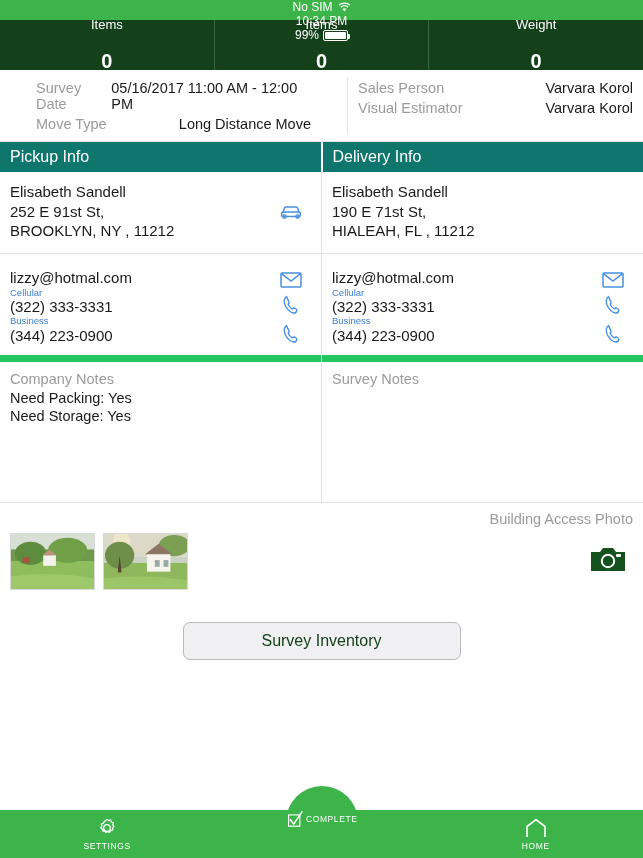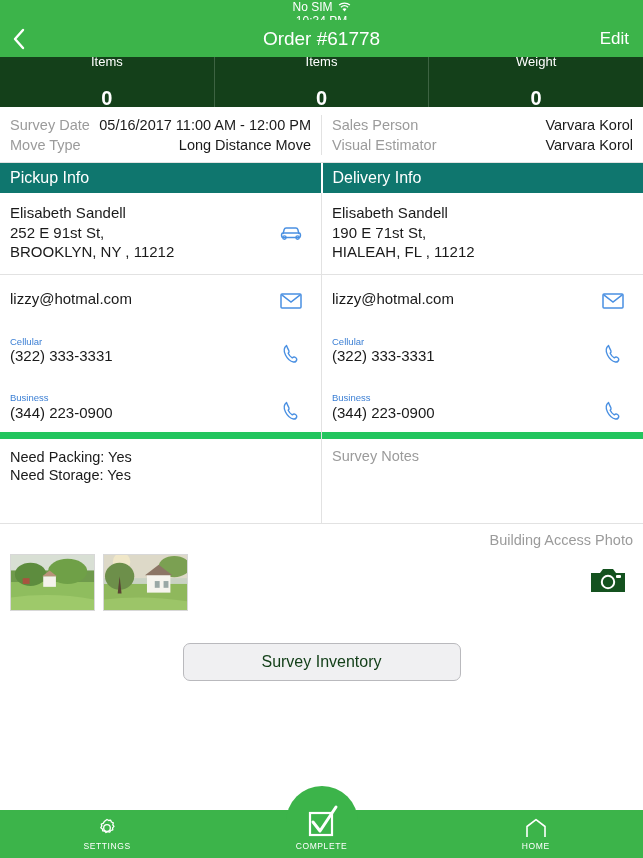--- a/index.html
+++ b/index.html
@@ -51,21 +51,21 @@
   .stat { flex: 1; display: flex; flex-direction: column; align-items: center; justify-content: center; gap: 18px; }
   .stat + .stat { border-left: 1px solid #3d6342; }
   .stat-label { font-size: 13px; font-weight: 300; }
   .stat-value { font-size: 20px; font-weight: bold; }
 
   
   .meta {
     display: flex; border-bottom: 1px solid #e2e2e2; background: #fff;
     padding: 8px 0 7px;
   }
-  .meta-col { flex: 1; padding: 0 10px; }
+  .meta-col { flex: 1; padding: 0 10px; margin-left: 26px; }
   .meta-col + .meta-col { border-left: 1px solid #e2e2e2; }
   .meta-row { display: flex; justify-content: space-between; align-items: baseline; font-size: 14.5px; padding: 2px 0; }
   .meta-k { color: #9b9b9b; }
   .meta-v { color: #1a1a1a; }
 
   
   .sec-heads { display: flex; background: #0f766e; height: 30px; }
   .sec-head {
     flex: 1; color: #fff; font-size: 16px; display: flex; align-items: center; padding: 0 10px;
   }
@@ -81,21 +81,21 @@
     display: flex; align-items: center; min-height: 76px;
   }
   .addr-text { flex: 1; font-size: 15px; line-height: 1.30; color: #1a1a1a; }
   .addr-ico { width: 40px; display: flex; justify-content: center; align-items: center; }
 
   .contact-block { padding: 8px 10px 10px; border-bottom: 7px solid #22c55e; }
   .c-row { display: flex; align-items: flex-end; min-height: 26px; }
   .c-main { flex: 1; }
   .c-ico { width: 40px; display: flex; justify-content: center; align-items: center; }
   .c-email { font-size: 15px; color: #1a1a1a; padding-bottom: 2px; }
-  .c-sub { font-size: 9.5px; color: #3b7fd4; line-height: 1.15; margin-top: 28px; }
+  .c-sub { font-size: 9.5px; color: #3b7fd4; line-height: 1.15; }
   .c-phone { font-size: 15px; color: #1a1a1a; line-height: 1.2; }
 
   .notes-block { padding: 9px 10px; }
   .notes-title { font-size: 14.5px; color: #9b9b9b; padding-bottom: 2px; }
   .notes-line { font-size: 14.5px; color: #1a1a1a; line-height: 1.25; }
 
   
   .photos { border-top: 1px solid #e2e2e2; padding: 8px 10px 10px; display: block; text-align: right; }
   .photos-title { font-size: 14.5px; color: #9b9b9b; padding-bottom: 6px; }
   .photo-row { display: flex; align-items: center; gap: 8px; }
@@ -114,21 +114,21 @@
   
   .tabbar {
     position: absolute; left: 0; bottom: 0; width: 643px; height: 48px;
     background: #3cb44a; display: flex; align-items: center;
   }
   .tab { flex: 1; display: flex; flex-direction: column; align-items: center; justify-content: center; gap: 3px; color: #fff; cursor: pointer; }
   .tab-label { font-size: 8.5px; letter-spacing: 0.6px; }
   .bump {
     position: absolute; left: 50%; transform: translateX(-50%);
     bottom: 0; width: 72px; height: 72px; background: #3cb44a;
-    border-radius: 36px 36px 0 0; display: flex; flex-direction: column;
+    border-radius: 36px 36px 0 0; display: flex; flex-direction: row;
     align-items: center; justify-content: flex-end; padding-bottom: 7px; gap: 3px;
     color: #fff; cursor: pointer;
   }
   .spacer { flex: 1; }
 </style>
 </head>
 <body>
 
 <div class="phone">
 
@@ -145,29 +145,20 @@
     </div>
     <div>10:34 PM</div>
     <div class="sb-right">
       <span>99%</span>
       <span class="batt">
           <i style="width:99%"></i>
         </span>
     </div>
   </div>
 
-  <div class="navbar">
-    <div class="nav-back">
-      <svg width="13" height="22" viewBox="0 0 13 22">
-        <path d="M11 2 L3 11 L11 20" stroke="#fff" stroke-width="2.4" fill="none" stroke-linecap="round" stroke-linejoin="round"></path>
-      </svg>
-    </div>
-    <div class="nav-title">Order #61778</div>
-    <div class="nav-edit">Edit</div>
-  </div>
 
   <div class="stats">
     <div class="stat">
       <div class="stat-label">Items</div>
       <div class="stat-value">0</div>
     </div>
     <div class="stat">
       <div class="stat-label">Items</div>
       <div class="stat-value">0</div>
     </div>
@@ -252,20 +243,21 @@
           </div>
           <div class="c-ico">
             <svg width="20" height="22" viewBox="0 0 20 22">
               <path d="M5.5 2.5 C3 4.5 2.5 8 4.5 12 C6.5 16 9.5 18.5 12.5 19 C14 19.2 15.5 18 15.8 16.5 C16 15.5 15 14.8 13.8 14.2 C12.8 13.7 12 14.2 11.3 14.9 C9.8 14 8 12 7.2 10.2 C7.9 9.5 8.4 8.7 7.9 7.7 C7.3 6.5 6.6 5.5 5.5 2.5 Z" stroke="#4a90e2" stroke-width="1.4" fill="none" stroke-linejoin="round"></path>
             </svg>
           </div>
         </div>
       </div>
 
       <div class="notes-block">
+        <div class="notes-title">Company Notes</div>
         <div class="notes-line">Need Packing: Yes</div>
         <div class="notes-line">Need Storage: Yes</div>
       </div>
     </div>
 
     <div class="col">
       <div class="addr-block">
         <div class="addr-text">
           <div>Elisabeth Sandell</div>
           <div>190 E 71st St,</div>

